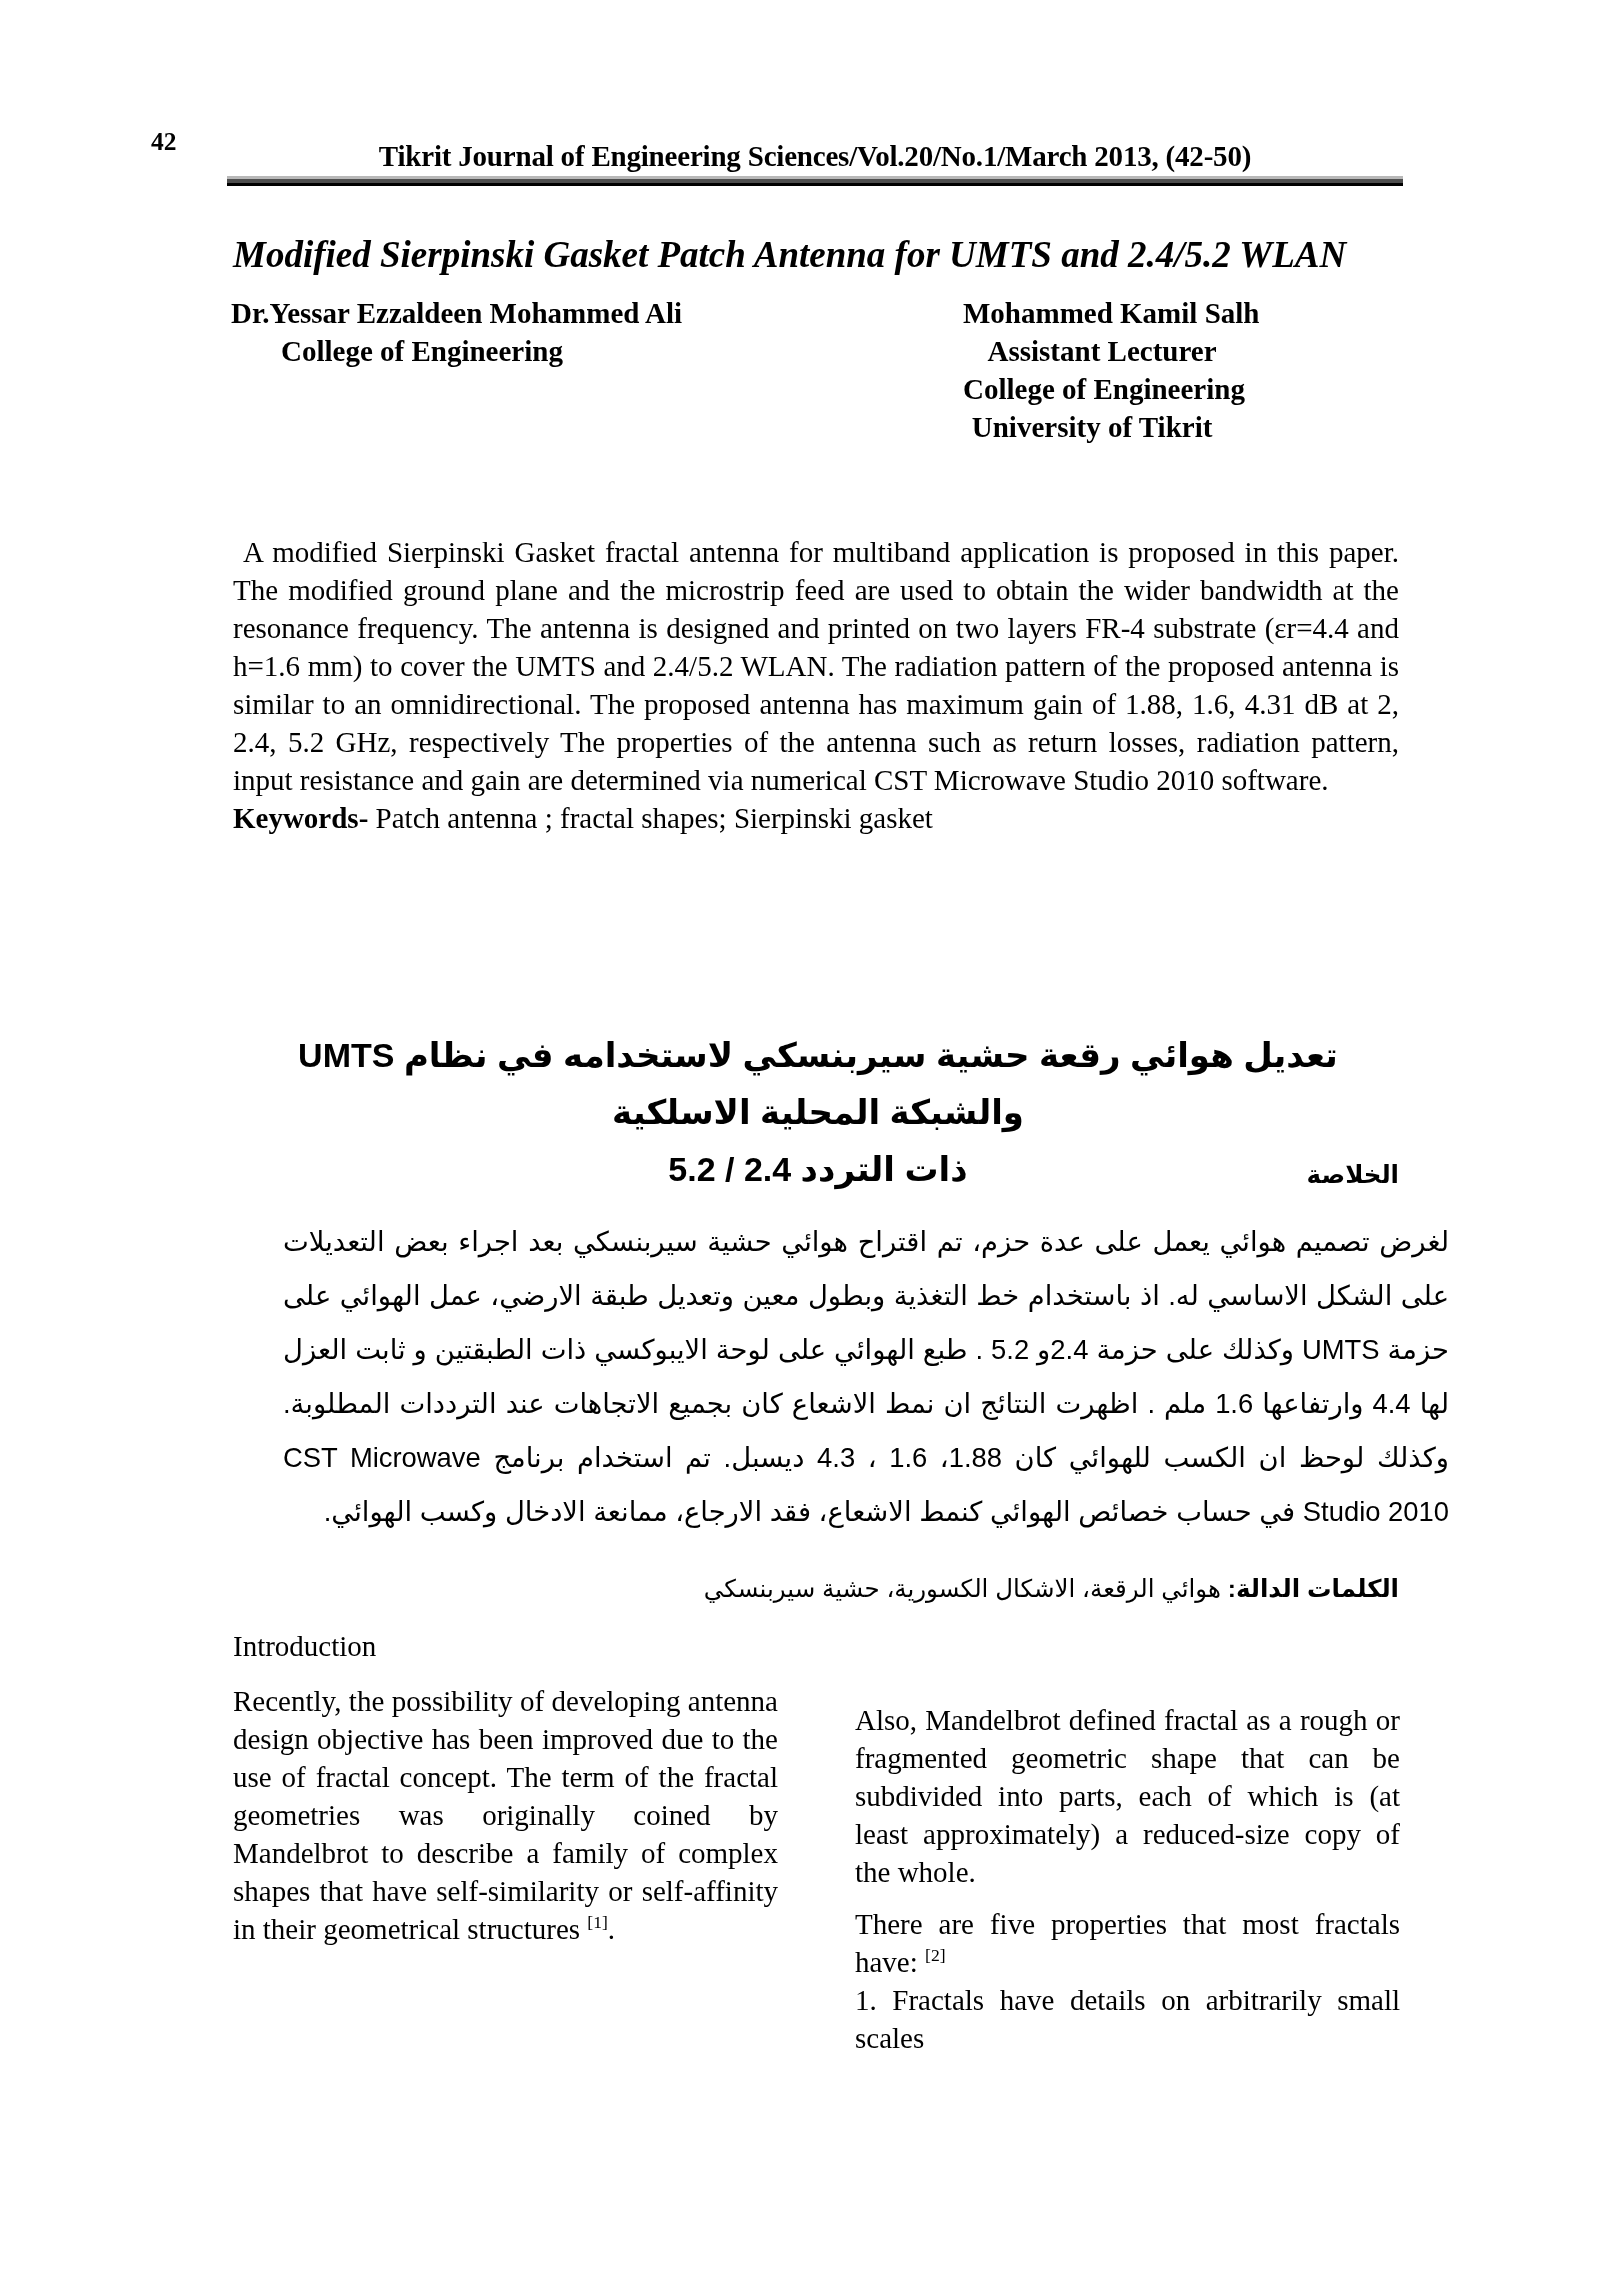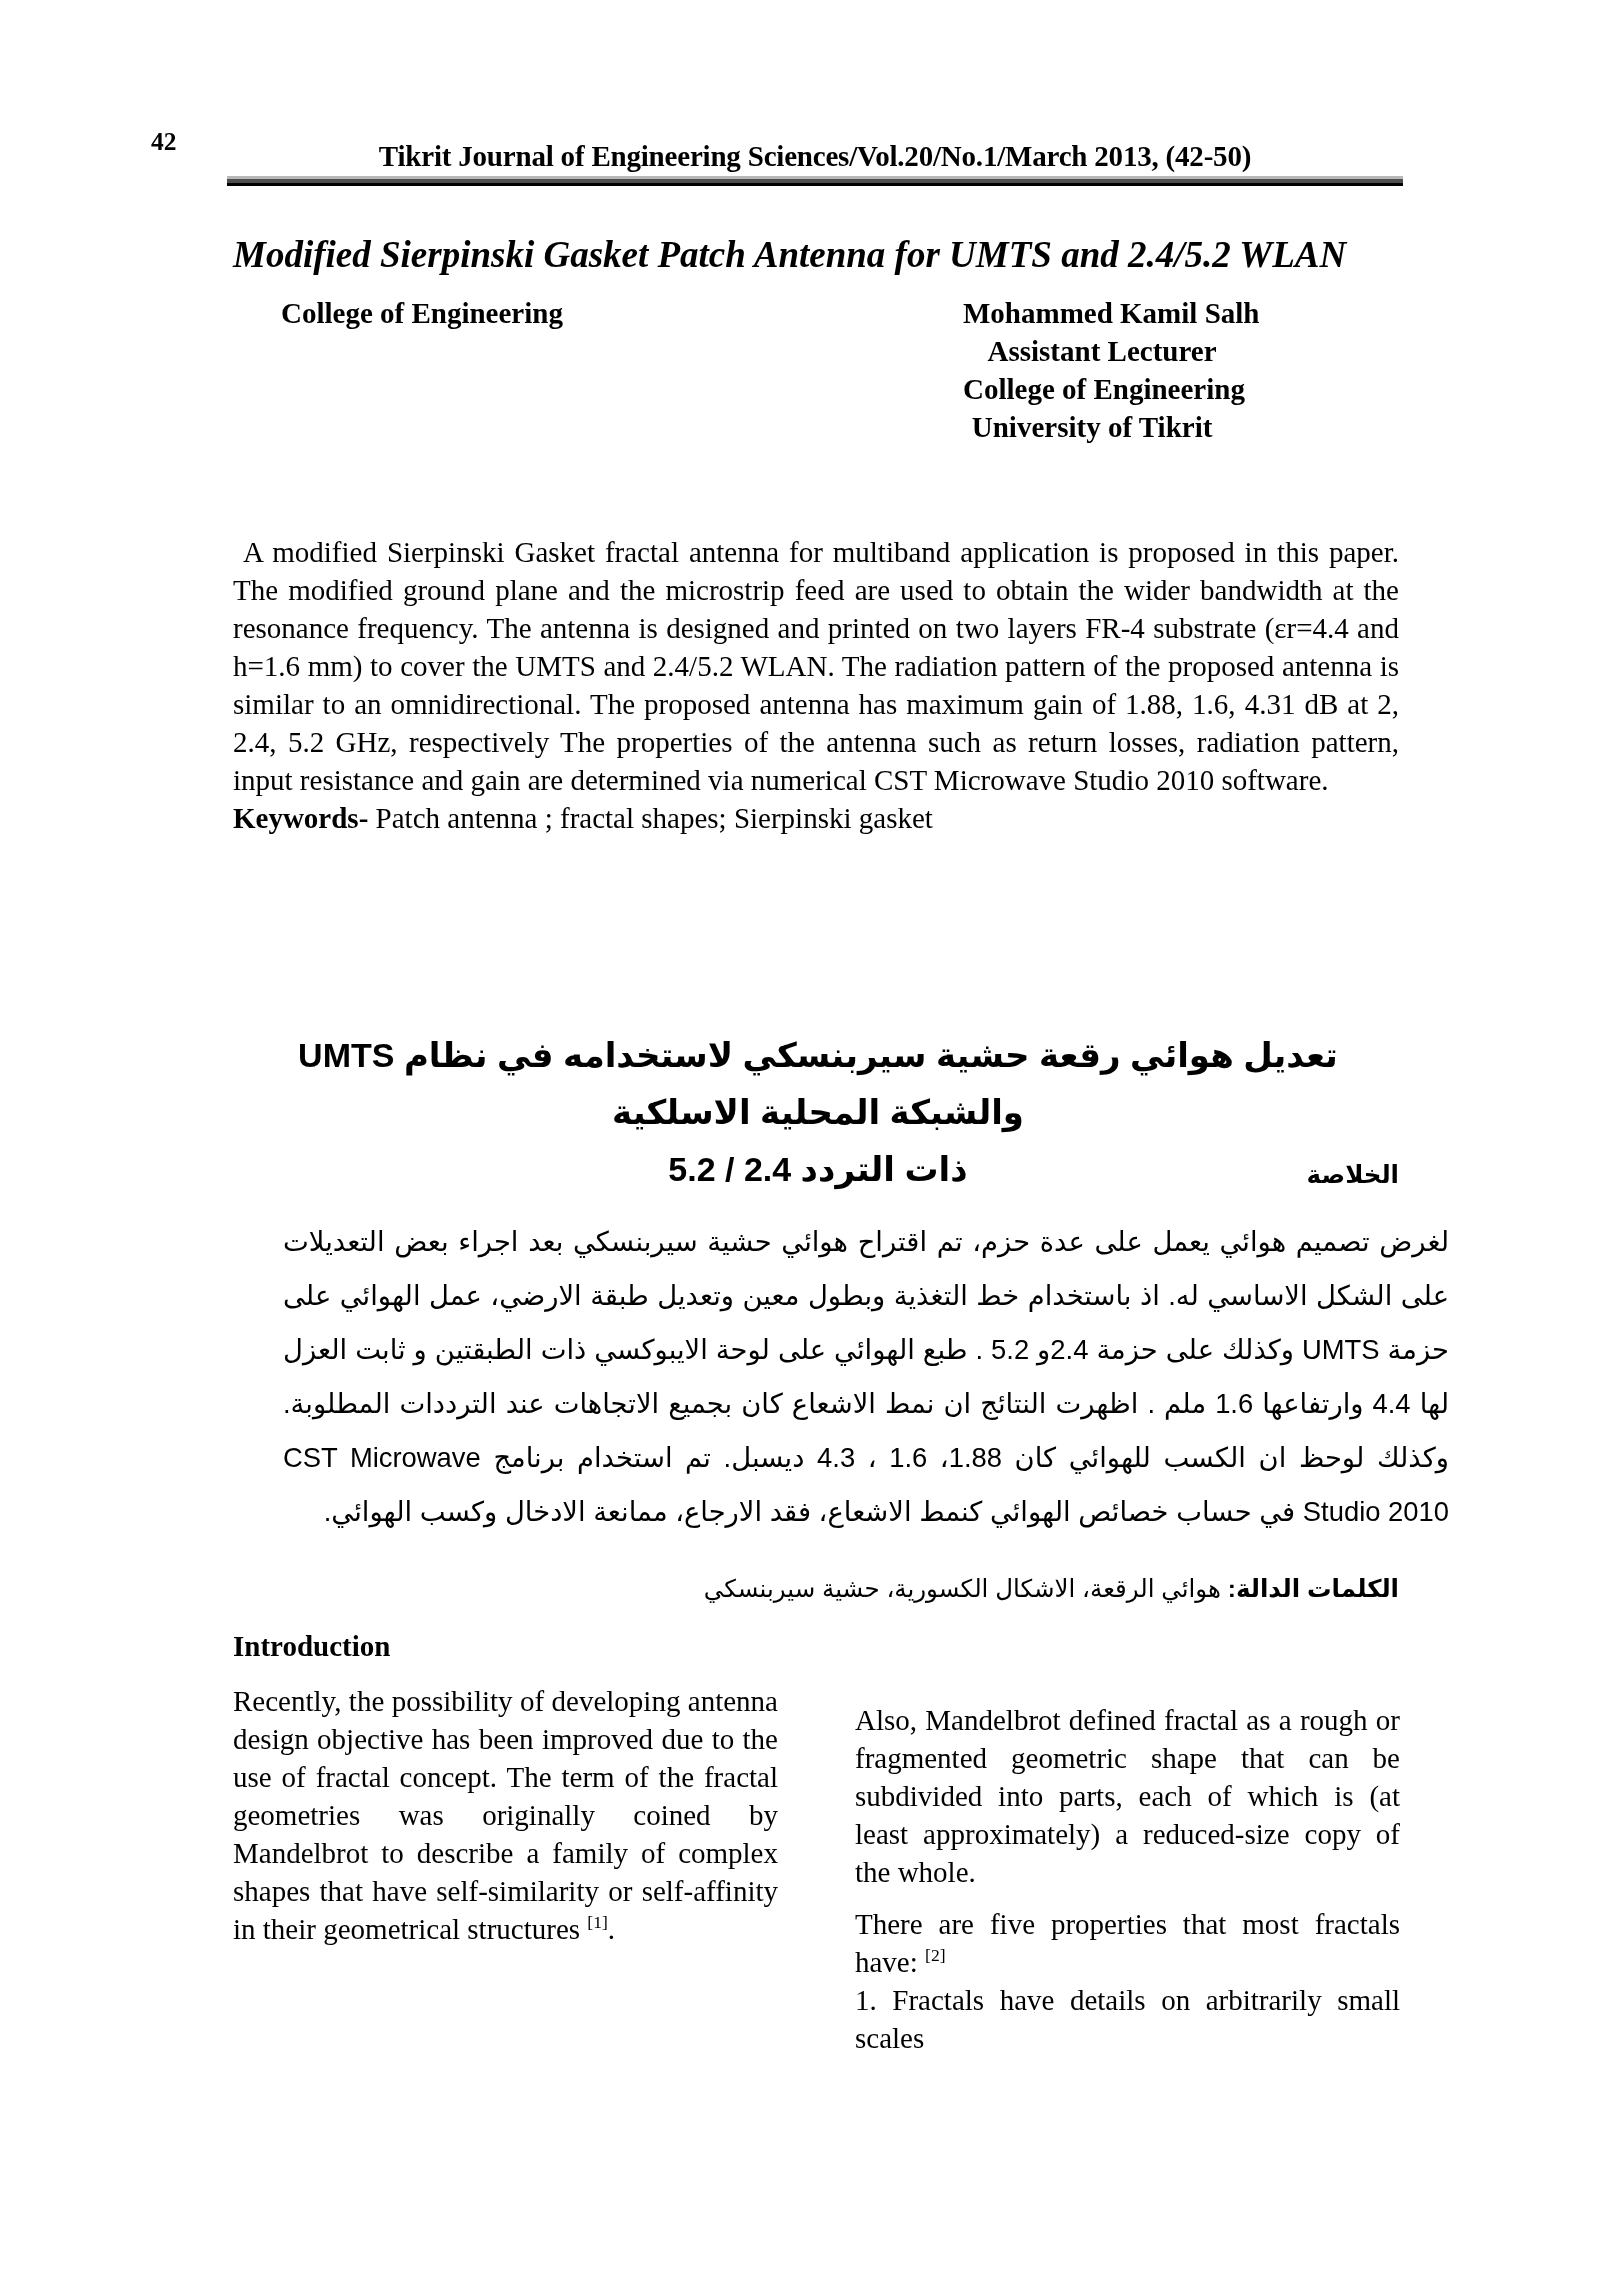--- a/index.html
+++ b/index.html
@@ -25,21 +25,21 @@
   #abstract-heading { font-weight: bold; }
   #abstract-body { text-align: justify; text-align-last: left; }
   #keywords b { font-weight: bold; }
 
   #ar-title { position: absolute; left: 235px; width: 1166px; top: 1027px; direction: rtl; text-align: center; font-size: 34px; font-weight: bold; line-height: 57px; }
   #ar-summary-heading { position: absolute; right: 222px; top: 1160px; direction: rtl; font-size: 24.5px; font-weight: bold; margin-left: 32px; }
   #ar-body { position: absolute; left: 235px; width: 1166px; top: 1215px; direction: rtl; text-align: justify; text-align-last: right; font-size: 27.4px; line-height: 54px; margin-left: 48px; }
   #ar-keywords { position: absolute; right: 222px; top: 1574px; direction: rtl; font-size: 24.5px; white-space: nowrap; }
   #ar-keywords b { font-weight: bold; }
 
-  #intro-heading { position: absolute; left: 233px; top: 1630px; font-size: 29px; font-weight: bold; }
+  #intro-heading { position: absolute; left: 233px; top: 1630px; font-size: 29px; font-weight: normal; }
   .col { position: absolute; width: 545px; font-size: 29px; line-height: 38px; text-align: justify; }
   #col-left { left: 233px; top: 1682px; }
   #col-right { left: 855px; top: 1682px; margin-top: 19px; }
   .col p { margin: 0; }
   .col p.gap { margin-top: 13.7px; }
   sup { font-size: 17.6px; line-height: 0; vertical-align: super; }
 </style>
 </head>
 <body>
 
@@ -47,20 +47,21 @@
 <div id="journal-header" class="serif">Tikrit Journal of Engineering Sciences/Vol.20/No.1/March 2013, (42-50)</div>
 <div id="header-rule">
   <div class="r1"></div>
   <div class="r2"></div>
   <div class="r3"></div>
 </div>
 
 <div id="paper-title" class="serif">Modified Sierpinski Gasket Patch Antenna for UMTS and 2.4/5.2 WLAN</div>
 
 <div id="author-left" class="author-block serif">
+  <div>Dr.Yessar Ezzaldeen Mohammed Ali</div>
   <div style="padding-left:50px">College of Engineering</div>
 </div>
 
 <div id="author-right" class="author-block serif">
   <div>Mohammed Kamil Salh</div>
   <div style="padding-left:24.5px">Assistant Lecturer</div>
   <div>College of Engineering</div>
   <div style="padding-left:8.8px">University of Tikrit</div>
 </div>
 

